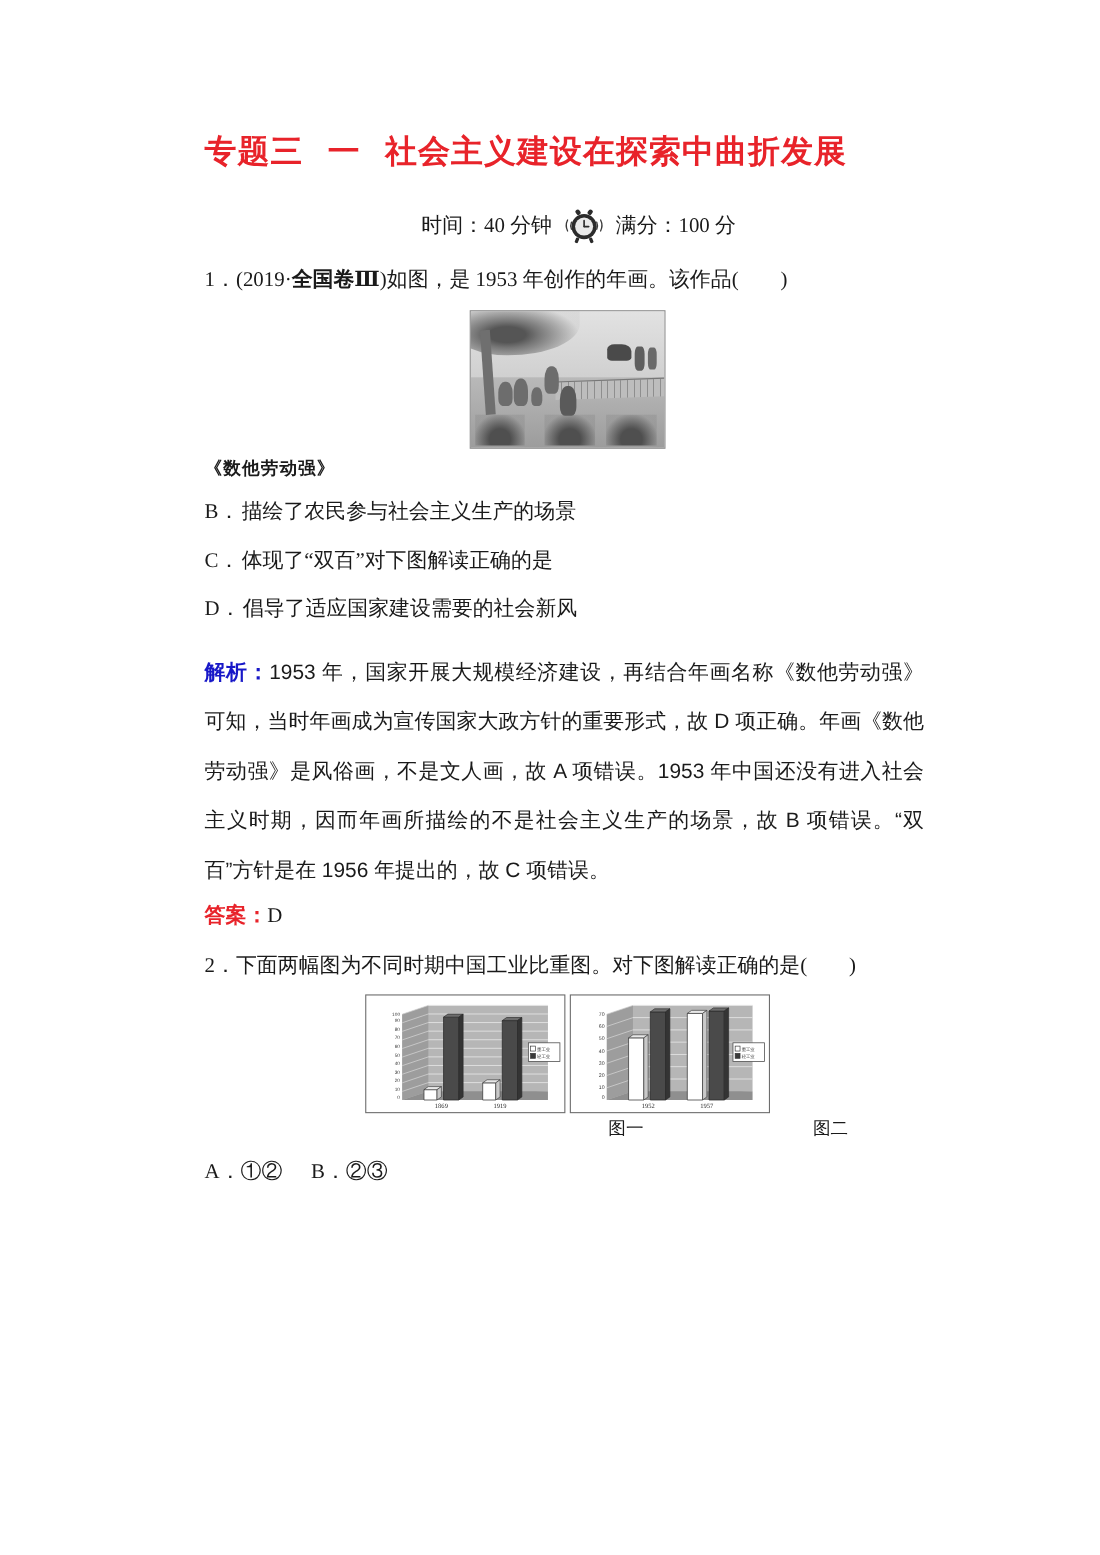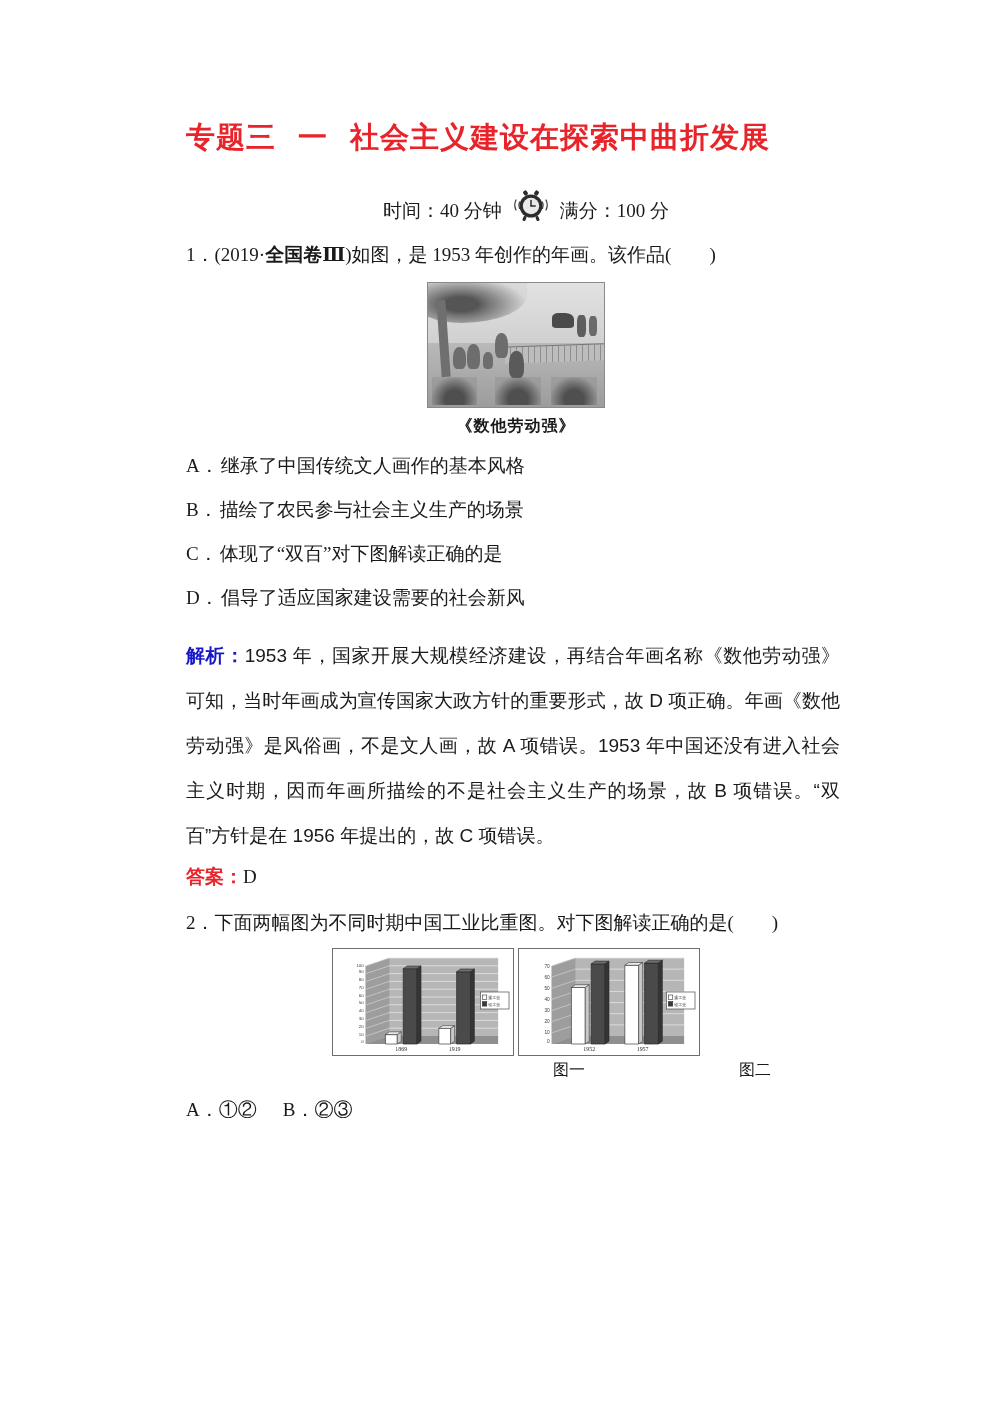--- a/index.html
+++ b/index.html
@@ -44,21 +44,21 @@
     width: 22px;
   }
 
   
   .meta-line {
     margin-top: 28px;
     text-align: center;
     font-size: 19px;
     display: flex;
     justify-content: center;
-    align-items: flex-end;
+    align-items: center;
     gap: 4px;
     padding-left: 20px;
   }
   .meta-line .txt { white-space: nowrap; }
   .clock-wrap {
     display: inline-block;
     width: 46px;
     height: 38px;
     position: relative;
     margin: 0 2px;
@@ -113,21 +113,21 @@
     font-weight: bold;
   }
   .answer .val {
     color: #1a1a1a;
     font-family: "Liberation Serif", serif;
   }
 
   
   .fig1 {
     margin-top: 12px;
-    text-align: center;
+    text-align: left;
   }
   .painting {
     width: 176px;
     height: 124px;
     margin: 0 auto;
     border: 1px solid #8a8a8a;
     position: relative;
     overflow: hidden;
     background: linear-gradient(180deg,#d8d8d8 0%,#c4c4c4 45%,#b0b0b0 100%);
   }
@@ -285,23 +285,20 @@
         <div class="grp" style="right:10%;top:26%;width:9px;height:22px;background:#5e5e5e;border-radius:30%;"></div>
         <div class="grp" style="right:4%;top:27%;width:8px;height:20px;background:#6a6a6a;border-radius:30%;"></div>
         <div class="bush" style="left:2%;"></div>
         <div class="bush" style="left:38%;"></div>
         <div class="bush" style="right:4%;"></div>
       </div>
       <div class="caption">《数他劳动强》</div>
     </div>
 
     <div class="opt">
-      <span class="lbl">A．</span><span>继承了中国传统文人画作的基本风格</span>
-    </div>
-    <div class="opt">
       <span class="lbl">B．</span><span>描绘了农民参与社会主义生产的场景</span>
     </div>
     <div class="opt">
       <span class="lbl">C．</span><span>体现了“双百”对下图解读正确的是</span>
     </div>
     <div class="opt">
       <span class="lbl">D．</span><span>倡导了适应国家建设需要的社会新风</span>
     </div>
 
     <div class="explain">

